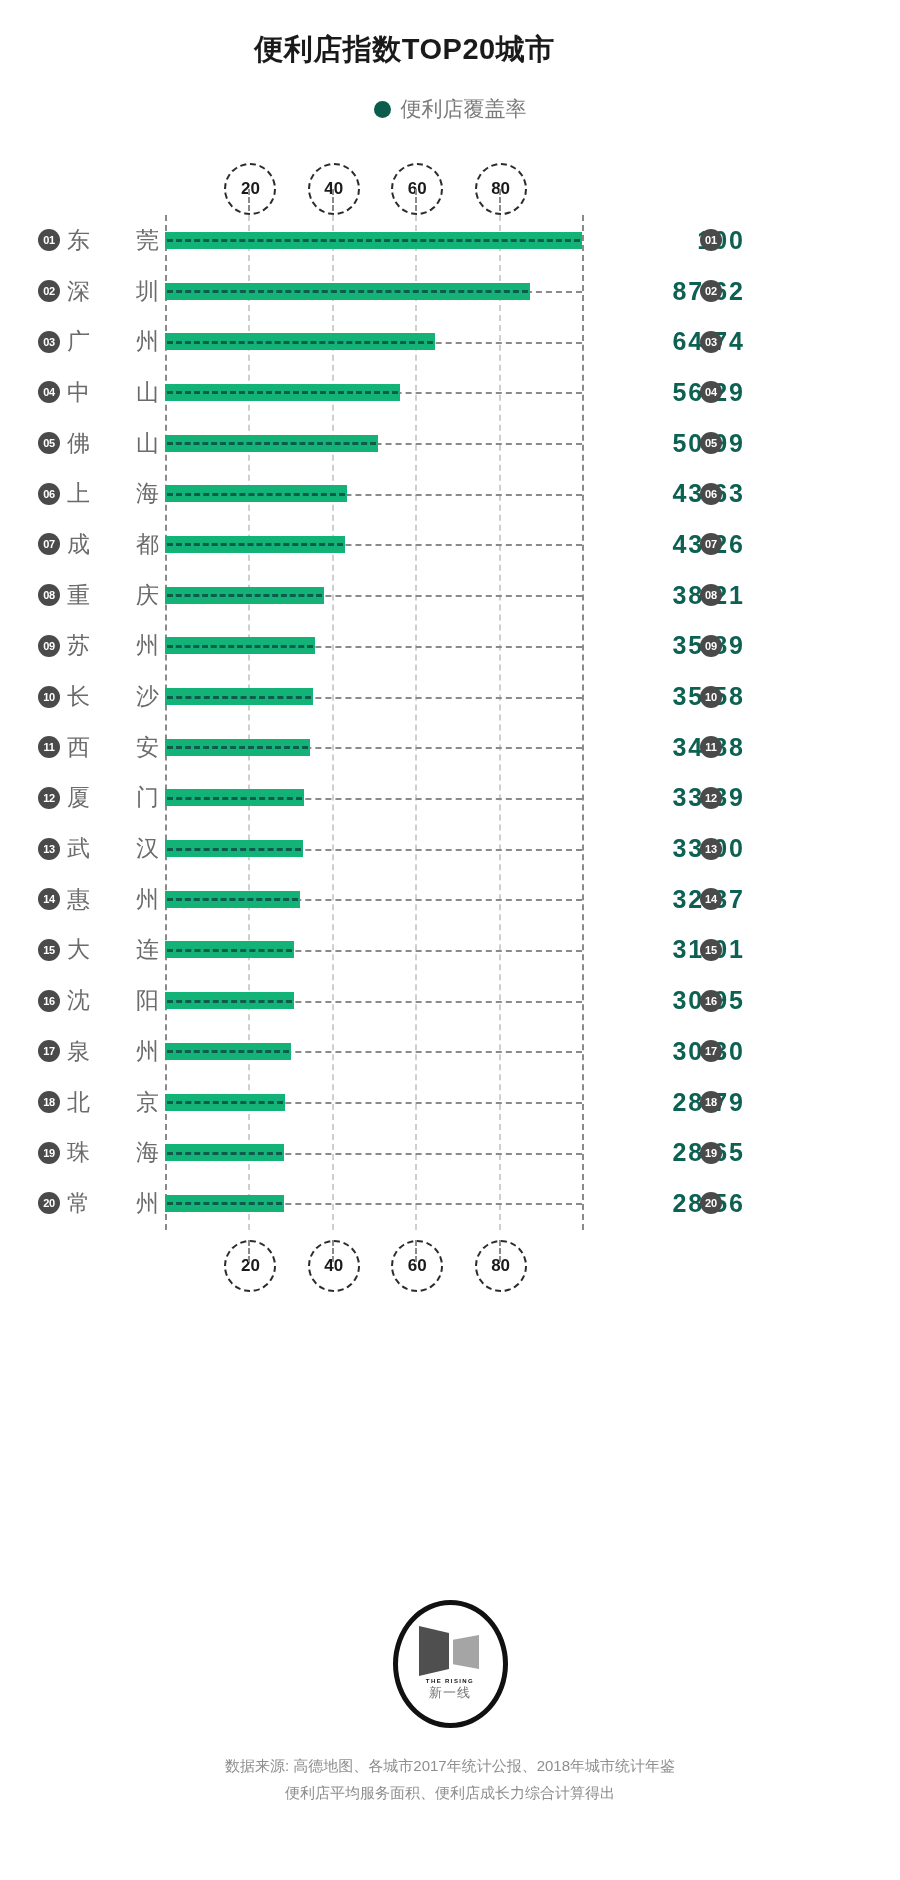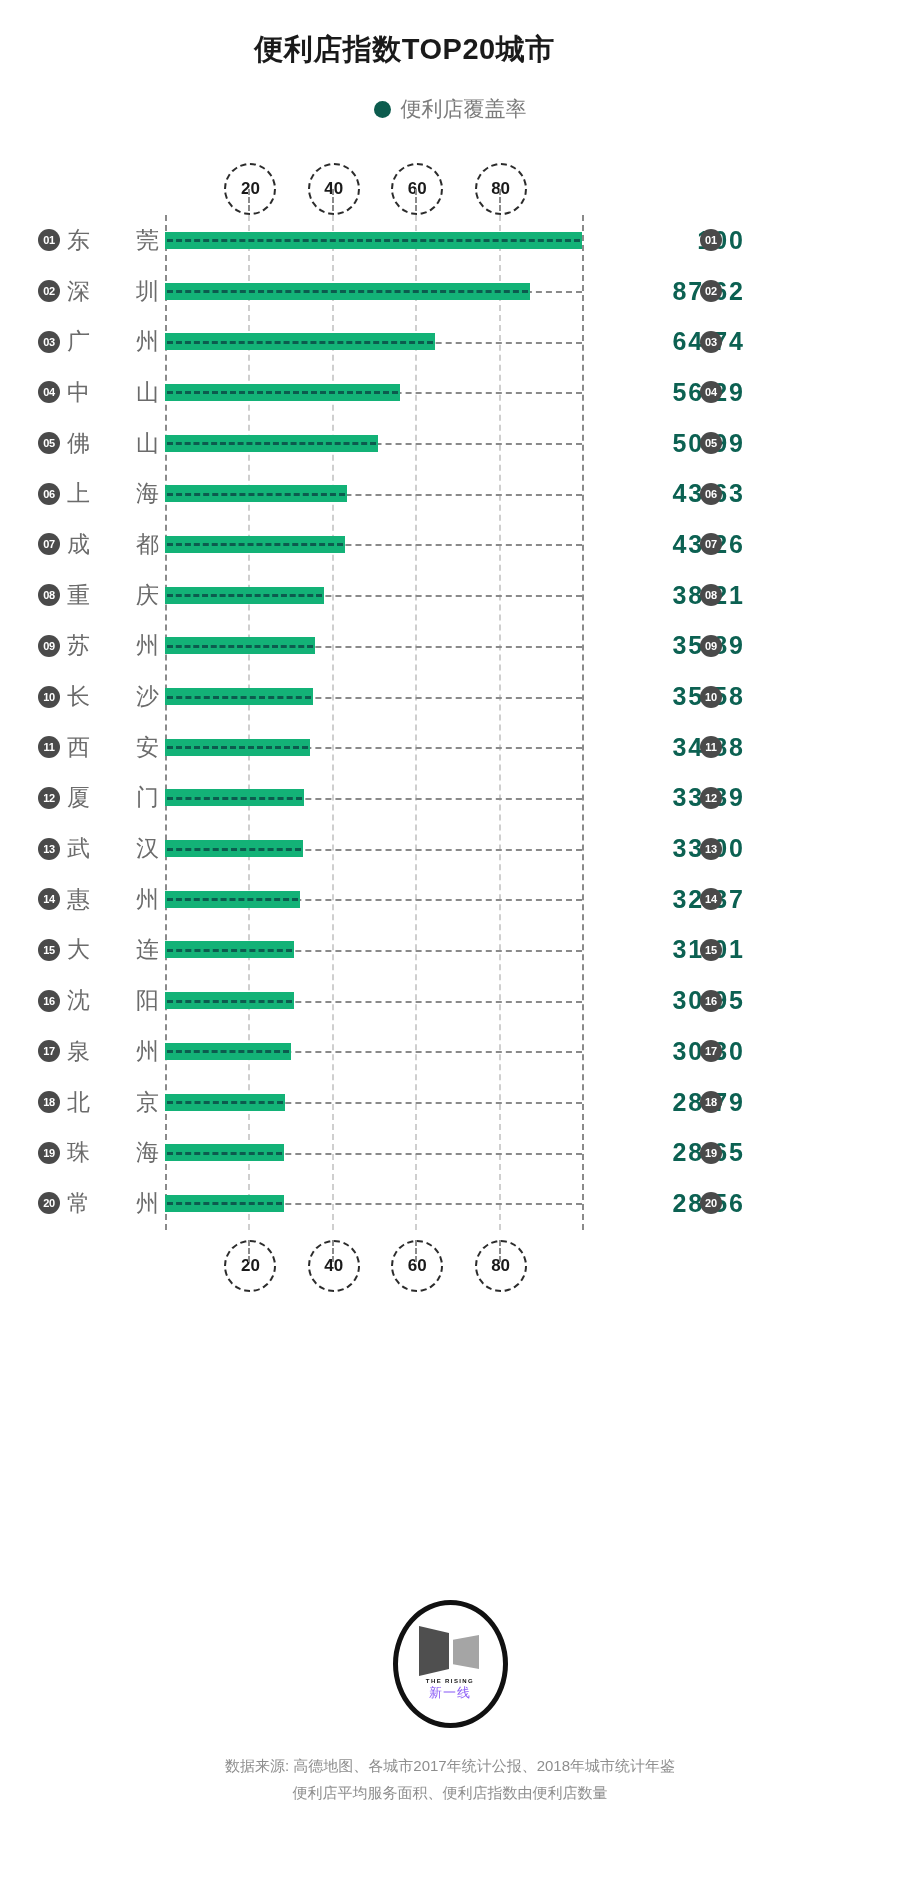--- a/index.html
+++ b/index.html
@@ -109,21 +109,21 @@
   .logo-mark{position:relative;width:62px;height:50px;margin-bottom:2px;}
   .logo-mark .sl{
     position:absolute;left:0;top:0;width:30px;height:50px;background:#4f4f4f;
     clip-path:polygon(0 0,100% 14%,100% 86%,0 100%);
   }
   .logo-mark .sr{
     position:absolute;left:34px;top:9px;width:26px;height:34px;background:#a5a5a5;
     clip-path:polygon(0 14%,100% 0,100% 100%,0 86%);
   }
   .logo-en{font-size:6px;letter-spacing:1.4px;color:#111;font-weight:bold;}
-  .logo-cn{font-size:13px;color:#8b5cf6;letter-spacing:1px;}
+  .logo-cn{font-size:13px;color:#737373;letter-spacing:1px;}
 
   
   .footer{
     position:absolute;left:0;top:1752px;width:900px;text-align:center;
     color:#8e8e8e;font-size:15px;line-height:27px;
   }
   .footer div{padding:0 60px;}
 </style>
 </head>
 <body>
@@ -513,16 +513,16 @@
         <span class="sl"></span>
         <span class="sr"></span>
       </div>
       <div class="logo-en">THE RISING</div>
       <div class="logo-cn">新一线</div>
     </div>
   </div>
 
   <div class="footer">
     <div>数据来源: 高德地图、各城市2017年统计公报、2018年城市统计年鉴</div>
-    <div>便利店平均服务面积、便利店指数由便利店数量</div>
+    <div>便利店平均服务面积、便利店成长力综合计算得出</div>
   </div>
 
 </div>
 
 </body></html>

